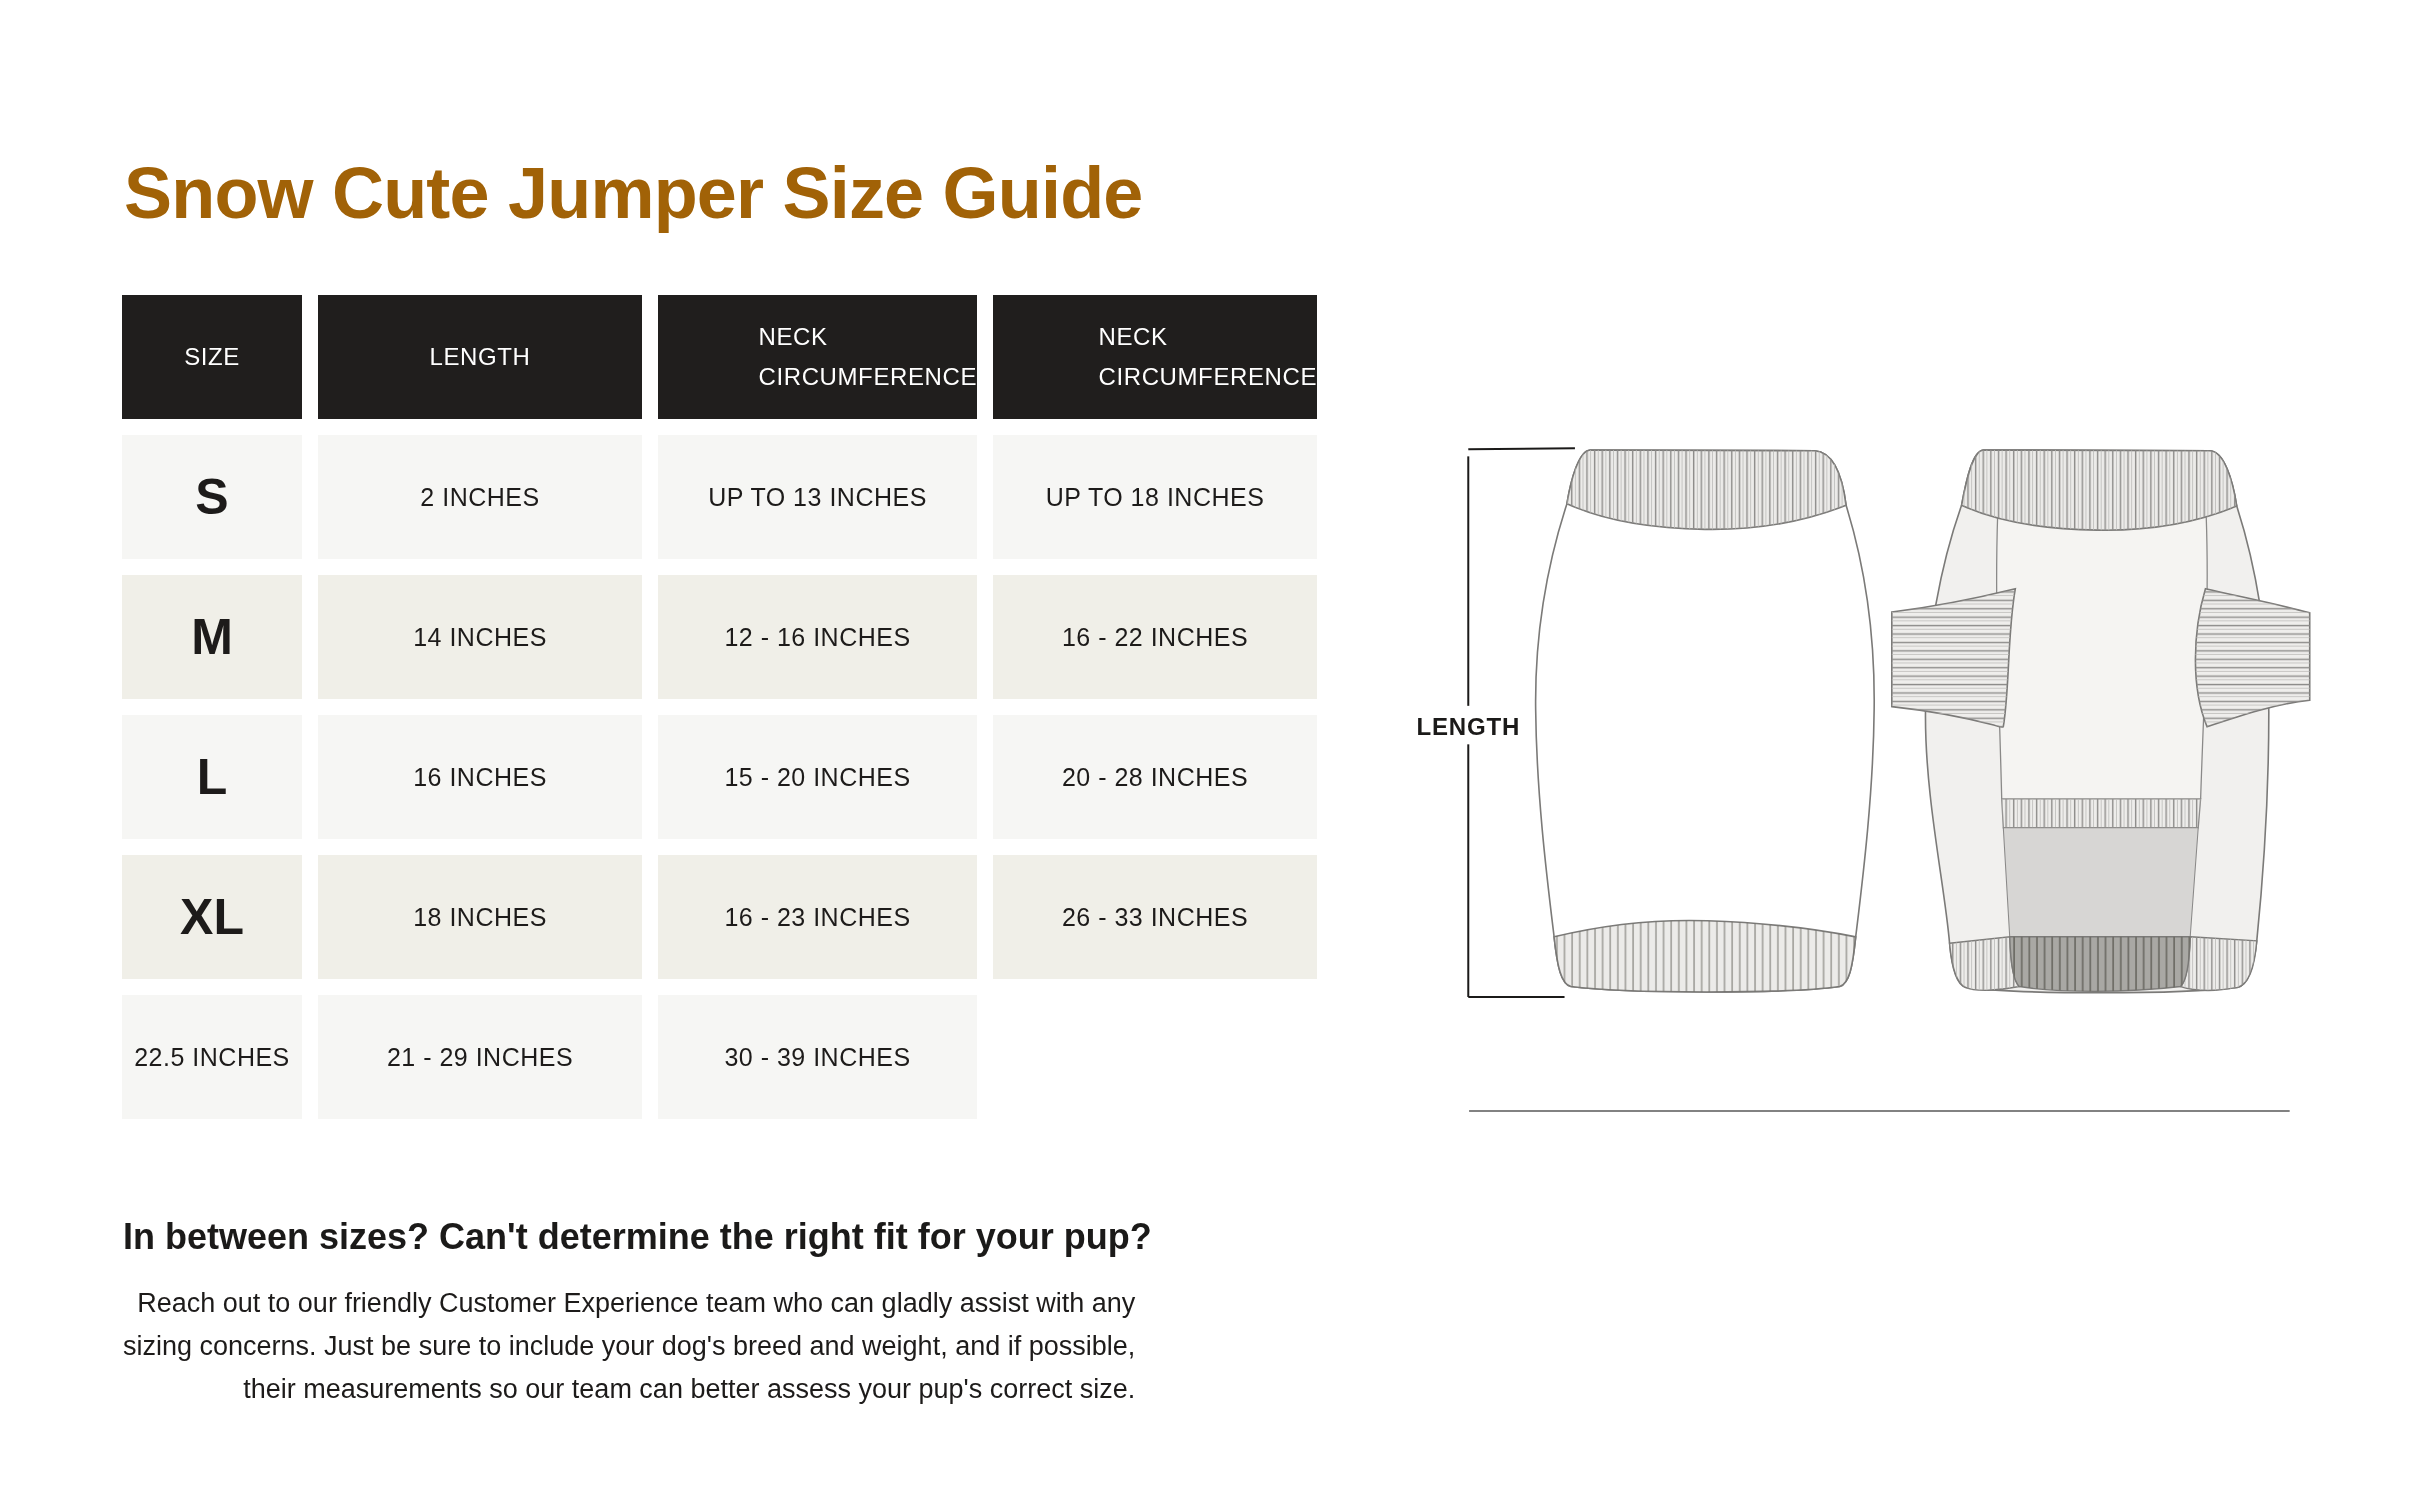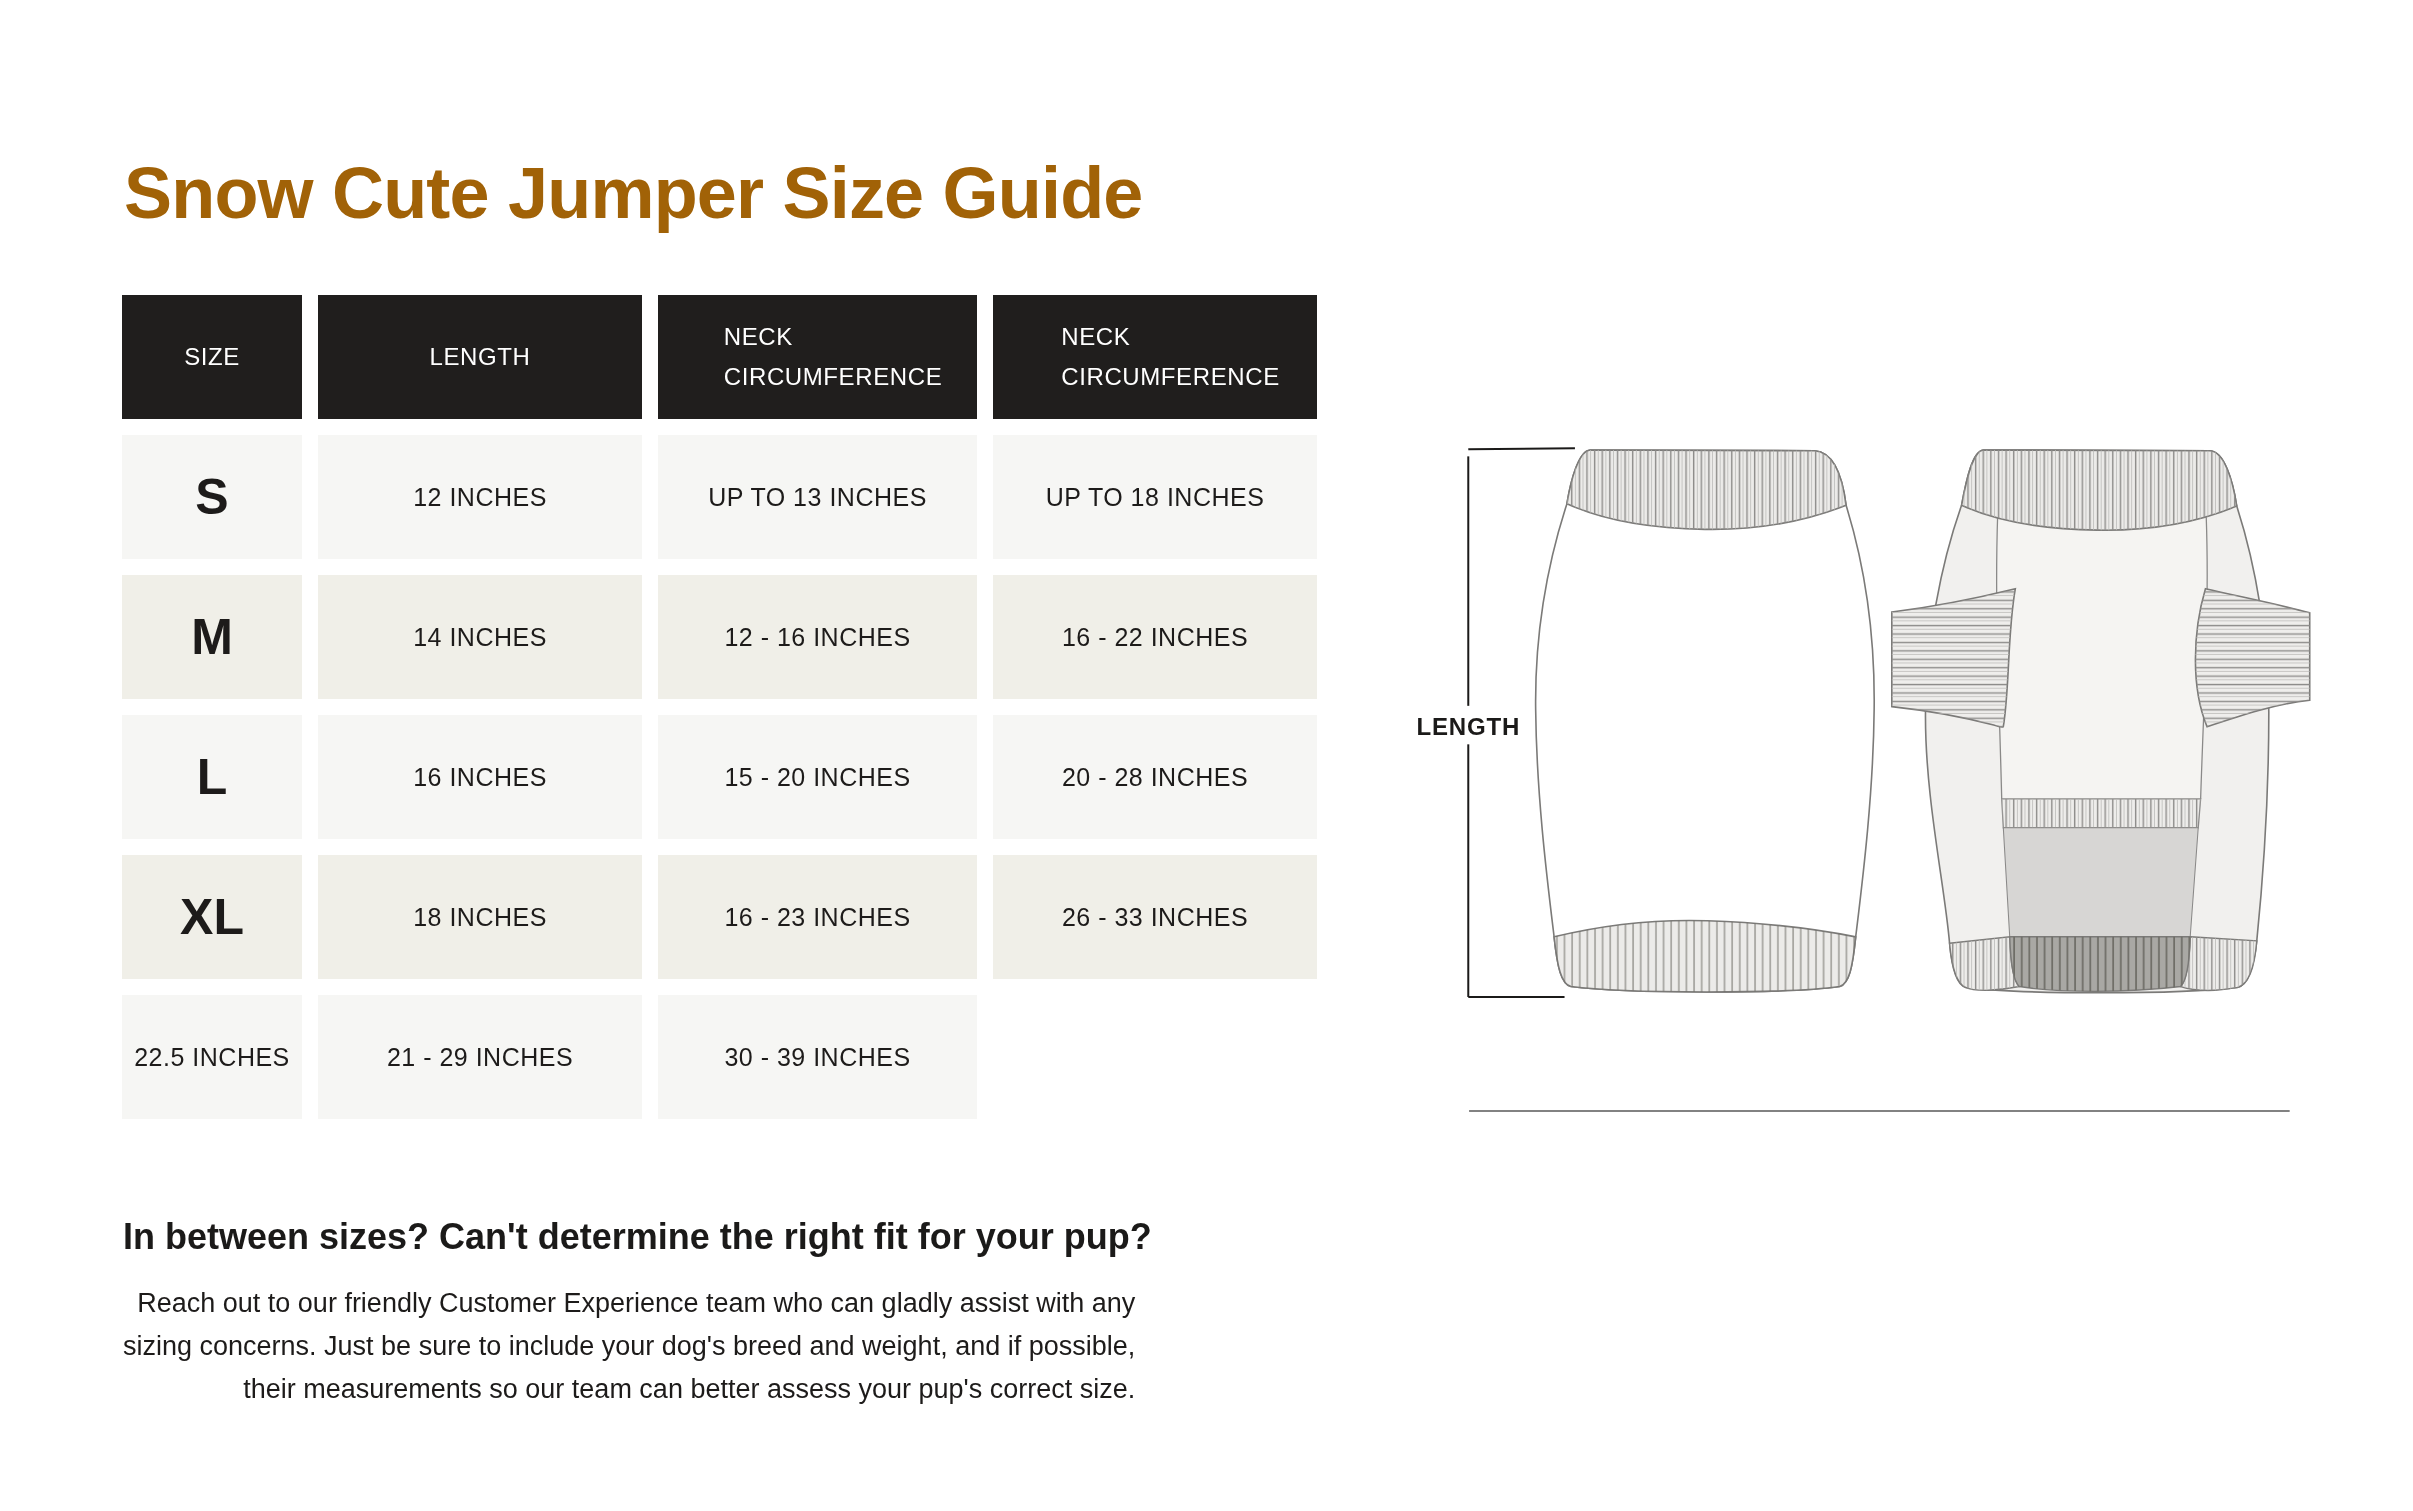--- a/index.html
+++ b/index.html
@@ -13,21 +13,21 @@
   }
   .size-table{
     position:absolute;left:122px;top:295px;
     display:grid;grid-template-columns:180px 324px 319px 324px;
     grid-auto-rows:124px;column-gap:14.4px;row-gap:15.2px;gap:16px;
   }
   .cell{display:flex;align-items:center;justify-content:center;}
   .th{
     background:#201e1d;color:#ffffff;font-size:24px;letter-spacing:0.6px;font-weight:400;
   }
-  .th.left{justify-content:center;padding-left:31px;box-sizing:border-box;}
+  .th.left{justify-content:flex-end;padding-left:31px;box-sizing:border-box;}
   .th .two-line{line-height:40px;}
   .td{font-size:25px;letter-spacing:0.5px;color:#1d1b1a;}
   .td.size-letter{font-size:50px;font-weight:700;letter-spacing:0;}
   .row-light{background:#f6f6f4;}
   .row-alt{background:#f0efe8;}
   .note-heading{
     position:absolute;left:123px;top:1216px;
     font-size:36px;font-weight:700;color:#1b1a19;white-space:nowrap;
   }
   .note-body{
@@ -57,21 +57,21 @@
       </div>
   </div>
   <div class="cell th left">
     <div class="two-line">
         <div>NECK</div>
         <div>CIRCUMFERENCE</div>
       </div>
   </div>
 
   <div class="cell td size-letter row-light">S</div>
-  <div class="cell td row-light">12 INCHES</div>
+  <div class="cell td row-light">2 INCHES</div>
   <div class="cell td row-light">UP TO 13 INCHES</div>
   <div class="cell td row-light">UP TO 18 INCHES</div>
 
   <div class="cell td size-letter row-alt">M</div>
   <div class="cell td row-alt">14 INCHES</div>
   <div class="cell td row-alt">12 - 16 INCHES</div>
   <div class="cell td row-alt">16 - 22 INCHES</div>
 
   <div class="cell td size-letter row-light">L</div>
   <div class="cell td row-light">16 INCHES</div>

